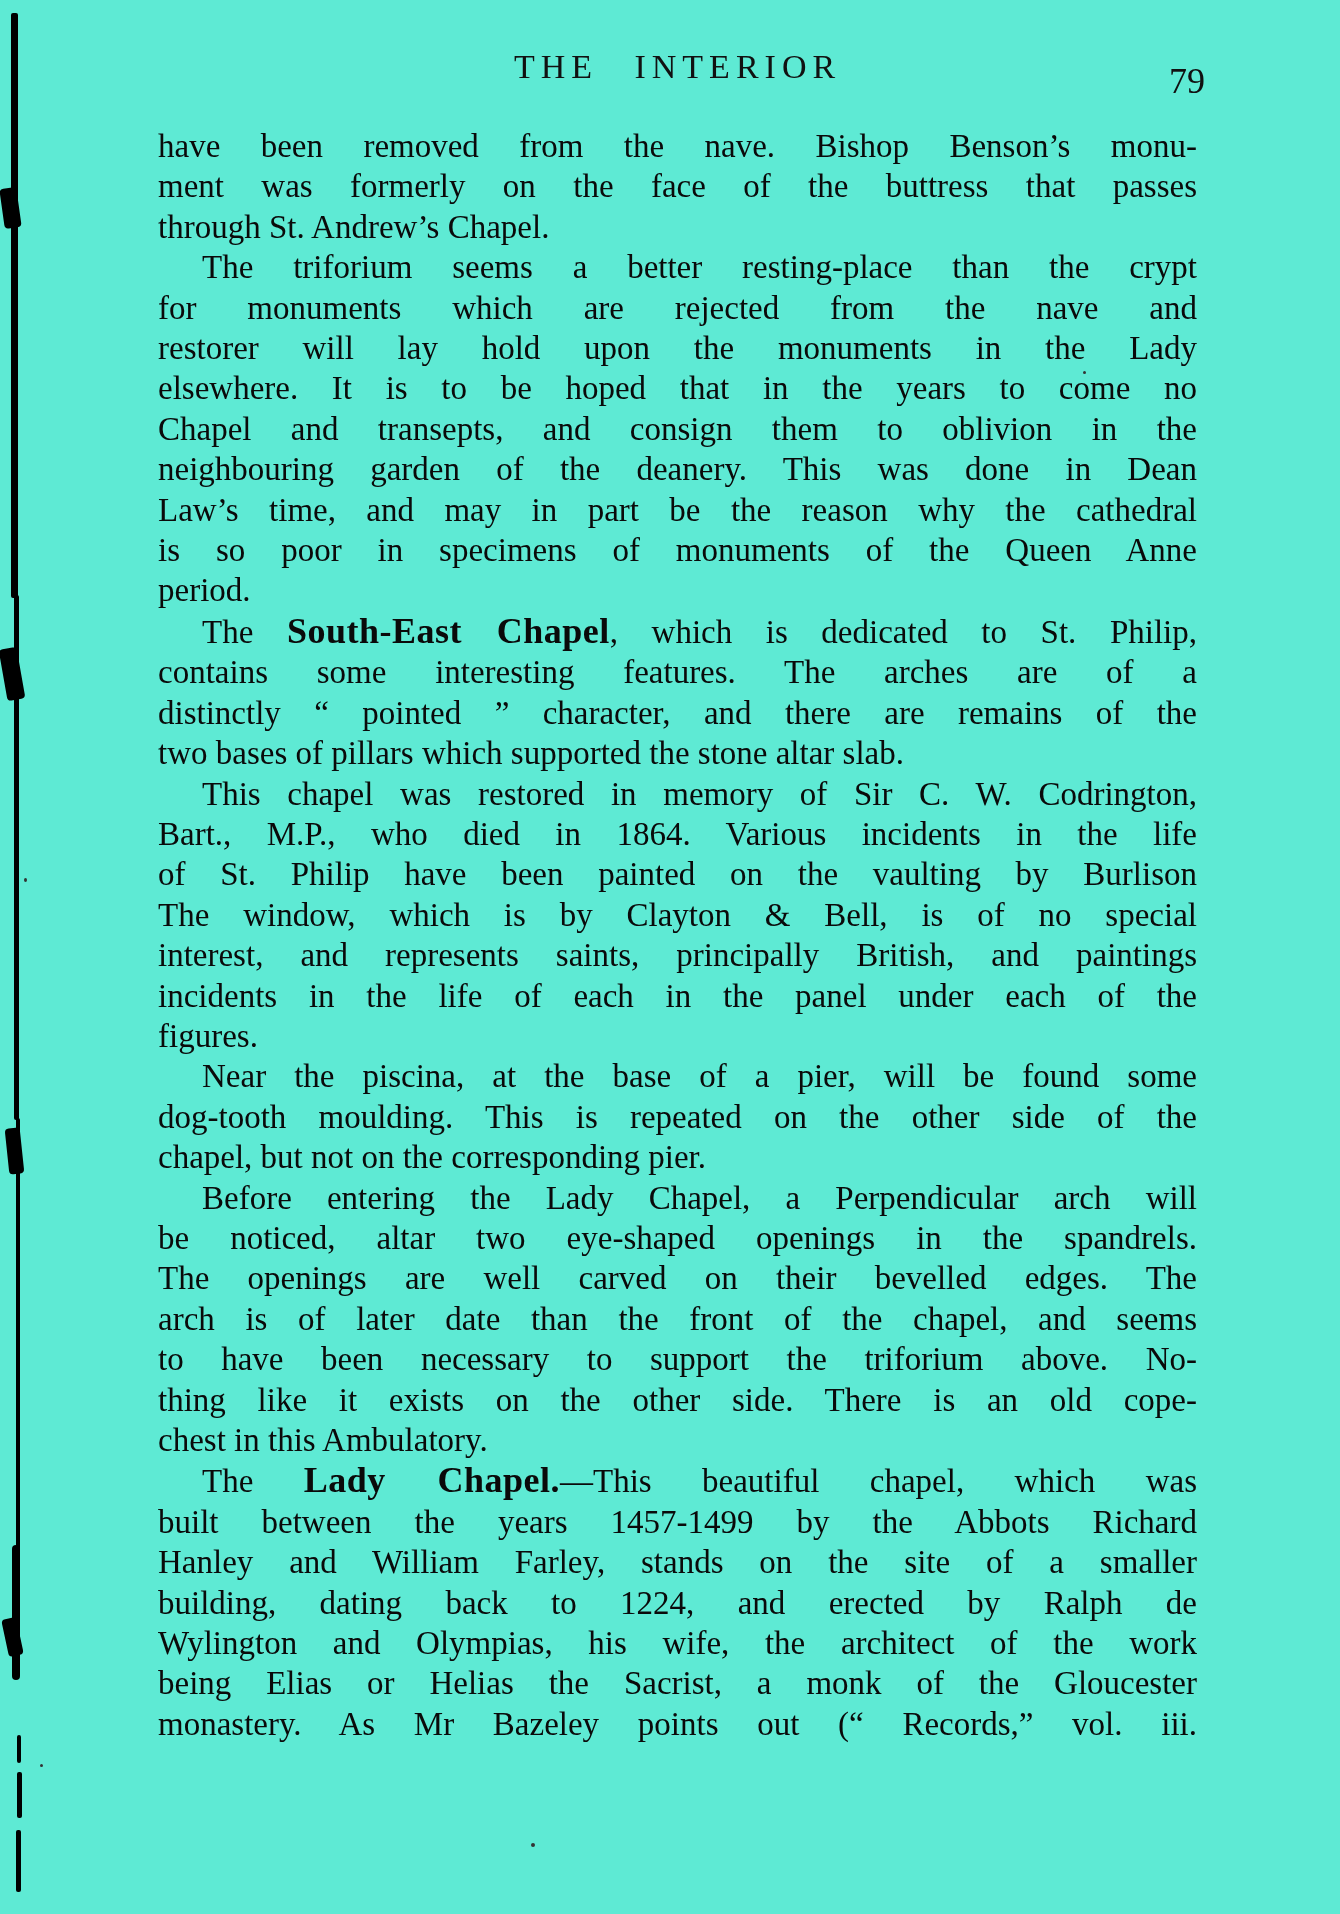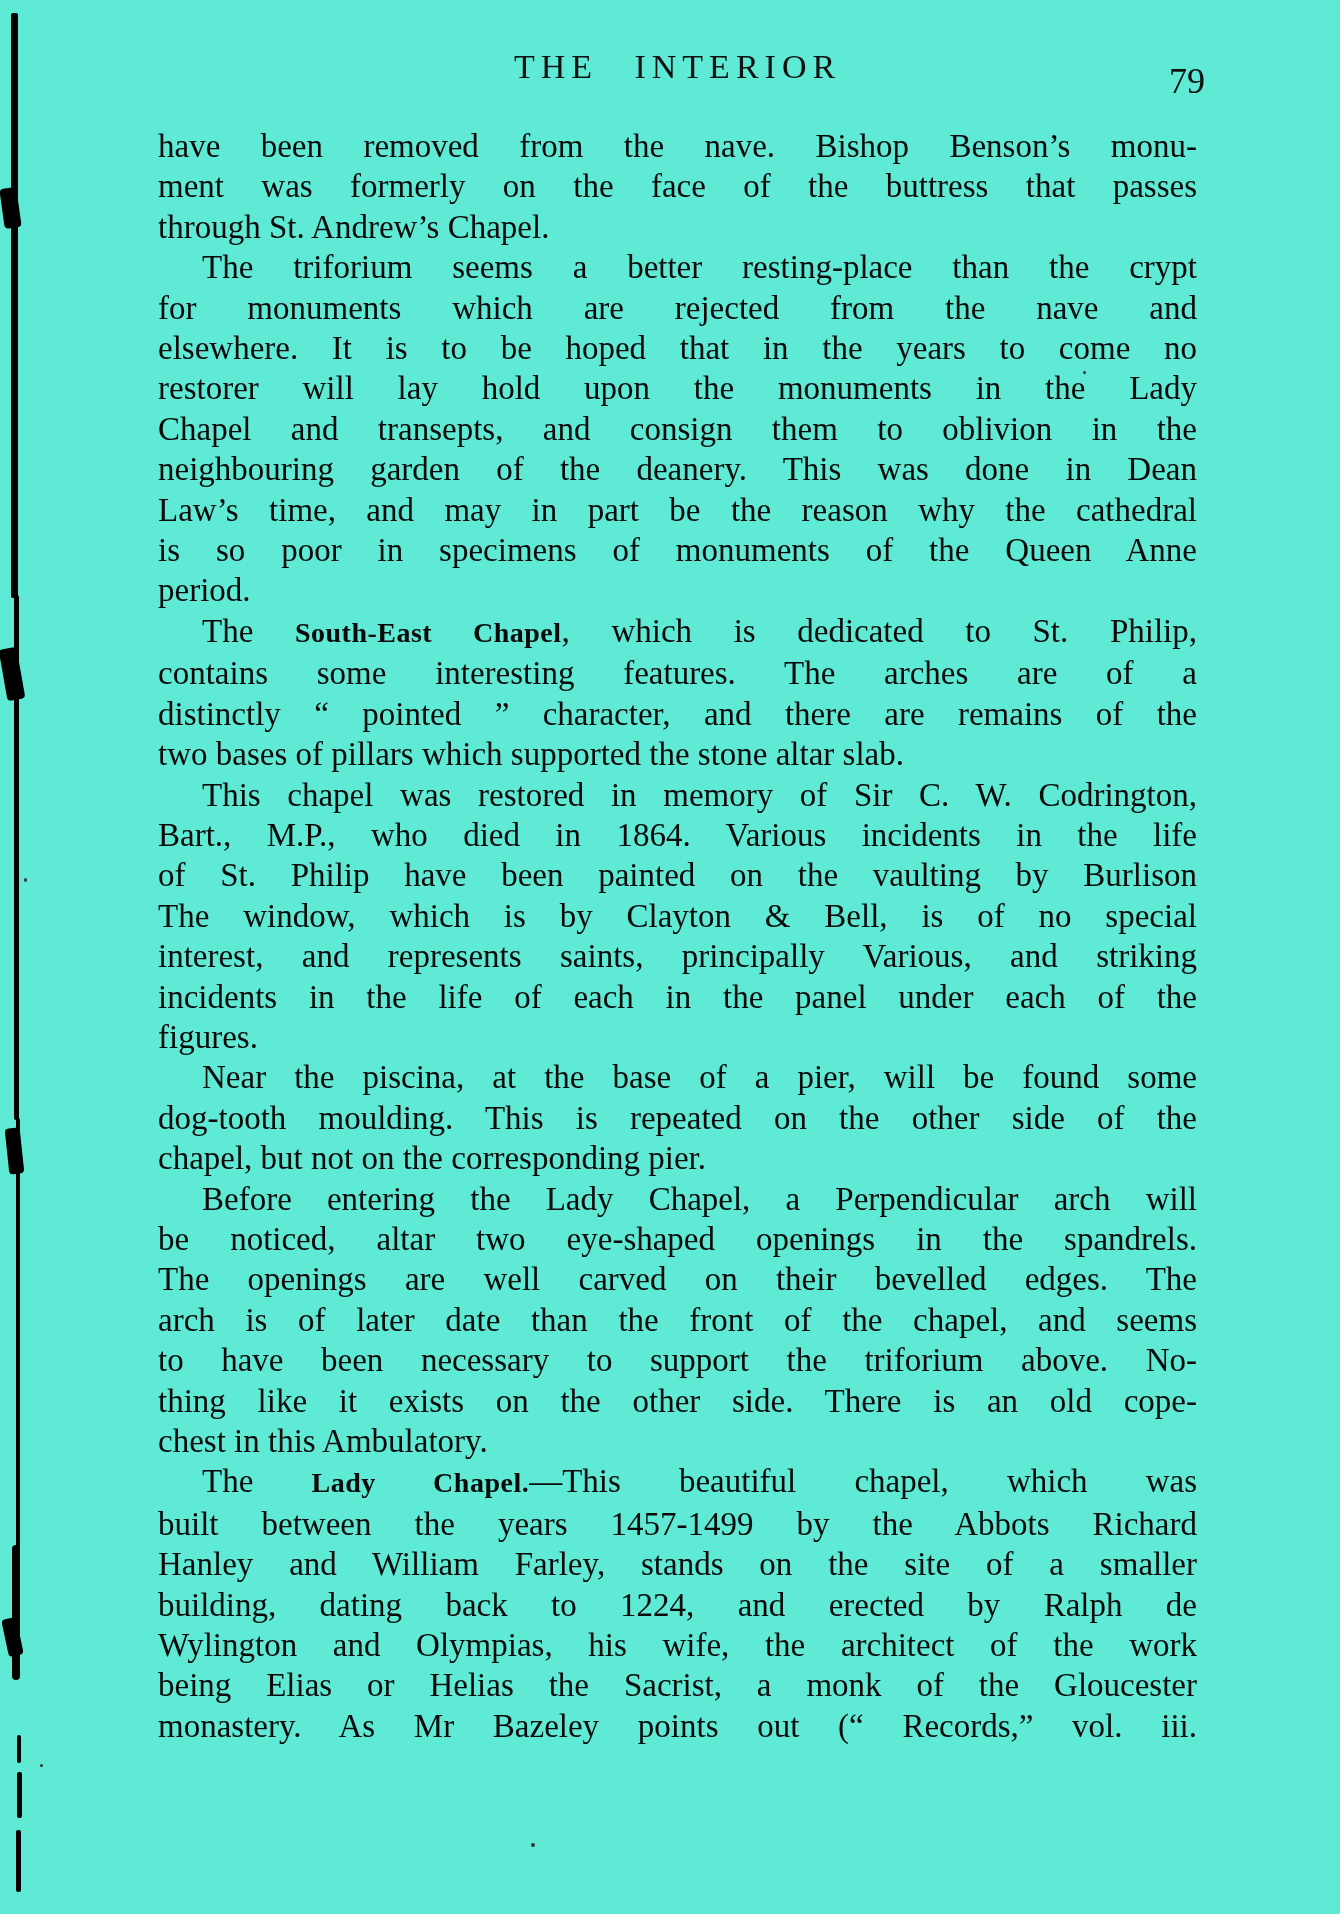--- a/index.html
+++ b/index.html
@@ -42,21 +42,21 @@
     -moz-text-align-last: justify;
     white-space: normal;
   }
   .line.end {
     text-align-last: left;
     -moz-text-align-last: left;
   }
   .line.ind { text-indent: 44px; }
   .b {
     font-weight: bold;
-    font-size: 28px;
+    font-size: 36px;
     letter-spacing: 0.5px;
   }
   
   .art { position: absolute; background: #000; }
   .r2 { border-radius: 2px; }
   .r4 { border-radius: 4px; }
   .speck { position: absolute; background: #333; border-radius: 50%; }
 </style>
 </head>
 <body>
@@ -81,36 +81,36 @@
 
   <div class="running-title">THE INTERIOR</div>
   <div class="page-number">79</div>
 
   <div class="text-block">
       <div class="line"><span>have been removed from the nave.  Bishop Benson’s monu-</span></div>
       <div class="line"><span>ment was formerly on the face of the buttress that passes</span></div>
       <div class="line end"><span>through St. Andrew’s Chapel.</span></div>
       <div class="line ind"><span>The triforium seems a better resting-place than the crypt</span></div>
       <div class="line"><span>for monuments which are rejected from the nave and</span></div>
+      <div class="line"><span>restorer will lay hold upon the monuments in the Lady</span></div>
       <div class="line"><span>elsewhere.  It is to be hoped that in the years to come no</span></div>
-      <div class="line"><span>restorer will lay hold upon the monuments in the Lady</span></div>
       <div class="line"><span>Chapel and transepts, and consign them to oblivion in the</span></div>
       <div class="line"><span>neighbouring garden of the deanery.  This was done in Dean</span></div>
       <div class="line"><span>Law’s time, and may in part be the reason why the cathedral</span></div>
       <div class="line"><span>is so poor in specimens of monuments of the Queen Anne</span></div>
       <div class="line end"><span>period.</span></div>
       <div class="line ind"><span>The </span><span class="b">South-East Chapel</span><span>, which is dedicated to St. Philip,</span></div>
       <div class="line"><span>contains some interesting features.  The arches are of a</span></div>
       <div class="line"><span>distinctly “ pointed ” character, and there are remains of the</span></div>
       <div class="line end"><span>two bases of pillars which supported the stone altar slab.</span></div>
       <div class="line ind"><span>This chapel was restored in memory of Sir C. W. Codrington,</span></div>
       <div class="line"><span>Bart., M.P., who died in 1864.  Various incidents in the life</span></div>
       <div class="line"><span>of St. Philip have been painted on the vaulting by Burlison</span></div>
       <div class="line"><span>The window, which is by Clayton &amp; Bell, is of no special</span></div>
-      <div class="line"><span>interest, and represents saints, principally Various, and striking</span></div>
+      <div class="line"><span>interest, and represents saints, principally British, and paintings</span></div>
       <div class="line"><span>incidents in the life of each in the panel under each of the</span></div>
       <div class="line end"><span>figures.</span></div>
       <div class="line ind"><span>Near the piscina, at the base of a pier, will be found some</span></div>
       <div class="line"><span>dog-tooth moulding.  This is repeated on the other side of the</span></div>
       <div class="line end"><span>chapel, but not on the corresponding pier.</span></div>
       <div class="line ind"><span>Before entering the Lady Chapel, a Perpendicular arch will</span></div>
       <div class="line"><span>be noticed, altar two eye-shaped openings in the spandrels.</span></div>
       <div class="line"><span>The openings are well carved on their bevelled edges.  The</span></div>
       <div class="line"><span>arch is of later date than the front of the chapel, and seems</span></div>
       <div class="line"><span>to have been necessary to support the triforium above.  No-</span></div>

